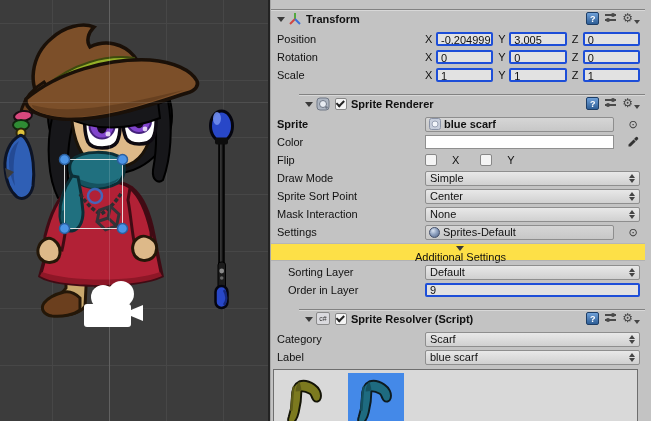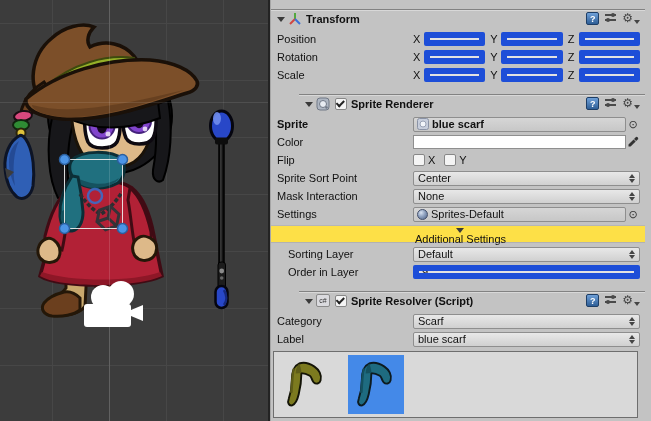--- a/index.html
+++ b/index.html
@@ -23,27 +23,27 @@
   .hdr-title{font-weight:bold;margin-left:4px;white-space:nowrap;}
   .hdr-icons{margin-left:auto;display:flex;align-items:center;gap:5px;}
   .help-ico{width:13px;height:13px;border-radius:2px;border:1px solid #1E3E66;box-sizing:border-box;
             background:linear-gradient(#6FA0D8,#2E5E96);color:#fff;font-size:9px;font-weight:bold;
             display:flex;align-items:center;justify-content:center;}
   .help-ico::after{content:"?";}
   .gear{color:#454545;font-size:12px;line-height:13px;display:flex;align-items:center;}
   .gear::before{content:"\2699";}
   .gear-arrow{width:0;height:0;border-left:3px solid transparent;border-right:3px solid transparent;
               border-top:4px solid #454545;margin:6px 0 0 1px;}
-  .row{height:18px;display:flex;align-items:center;padding:0 5px 0 6px;}
+  .row{height:18px;display:flex;align-items:center;padding:0 5px 0 6px;gap:12px;}
   .lbl{width:136px;flex:none;white-space:nowrap;overflow:hidden;}
   .row.indent .lbl{padding-left:11px;width:125px;}
   .bold{font-weight:bold;}
   .vec{flex:1;display:flex;align-items:center;min-width:0;}
   .ax{width:8px;margin-right:3px;flex:none;}
-  .tf{height:14px;line-height:12px;background:#E2E2E2;border:6px solid #1d4ed8;border-radius:2px;
+  .tf{height:14px;line-height:12px;background:#E2E2E2;border:2px solid #1d4ed8;border-radius:2px;
       padding:0 3px;box-sizing:border-box;overflow:hidden;white-space:nowrap;}
   .vec .tf{flex:1;margin-right:5px;min-width:0;}
   .vec .tf.last{margin-right:0;}
   .grow{flex:1;min-width:0;display:flex;align-items:center;}
   .dd{flex:1;height:15px;display:flex;align-items:center;min-width:0;box-sizing:border-box;
       background:linear-gradient(#E8E8E8,#D0D0D0);border:1px solid #8E8E8E;border-radius:2px;padding:0 4px;}
   .dd-text{flex:1;overflow:hidden;white-space:nowrap;}
   .dd-arrows{display:flex;flex-direction:column;gap:1px;flex:none;margin-left:3px;}
   .tri-up{width:0;height:0;border-left:3px solid transparent;border-right:3px solid transparent;
           border-bottom:4px solid #444;}
@@ -341,20 +341,30 @@
 
     <div class="row">
       <span class="lbl">Flip</span>
       <span class="cb"></span>
       <span class="cb-label">X</span>
       <span class="cb"></span>
       <span class="cb-label">Y</span>
       <span class="grow"></span>
     </div>
 
+    <div class="row">
+      <span class="lbl">Draw Mode</span>
+      <div class="dd">
+        <span class="dd-text">Simple</span>
+        <span class="dd-arrows">
+            <i class="tri-up"></i>
+            <i class="tri-dn"></i>
+          </span>
+      </div>
+    </div>
 
     <div class="row">
       <span class="lbl">Sprite Sort Point</span>
       <div class="dd">
         <span class="dd-text">Center</span>
         <span class="dd-arrows">
             <i class="tri-up"></i>
             <i class="tri-dn"></i>
           </span>
       </div>

